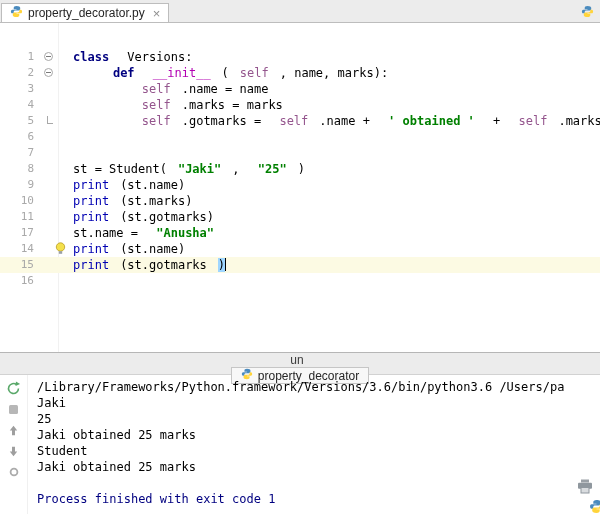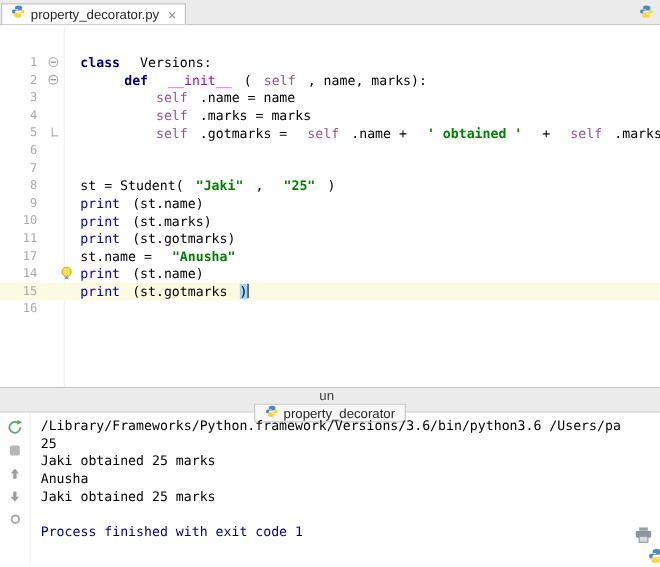--- a/index.html
+++ b/index.html
@@ -202,23 +202,24 @@
             </svg>
         </span>
         <span class="tool-icon">
           <svg width="12" height="12" viewBox="0 0 12 12">
               <circle cx="6" cy="6" r="3.4" fill="none" stroke="#ABABAB" stroke-width="1.8"></circle>
             </svg>
         </span>
       </div>
       <div class="console" id="console-lines">
           <div class="console-line">/Library/Frameworks/Python.framework/Versions/3.6/bin/python3.6 /Users/pa</div>
+          <div class="console-line">Jaki</div>
           <div class="console-line">25</div>
           <div class="console-line">Jaki obtained 25 marks</div>
-          <div class="console-line">Anusha</div>
+          <div class="console-line">Student</div>
           <div class="console-line">Jaki obtained 25 marks</div>
           <div class="console-line"></div>
           <div class="console-line system">Process finished with exit code 1</div>
         </div>
       <span class="printer-icon">
         <svg width="16" height="15" viewBox="0 0 16 15">
             <rect x="4" y="0.5" width="8" height="3" fill="#9AA0A6"></rect>
             <rect x="1" y="3.8" width="14" height="6" rx="1" fill="#8F979E"></rect>
             <rect x="4" y="8.5" width="8" height="5.5" fill="#D9DCDF" stroke="#8F979E"></rect>
           </svg>

